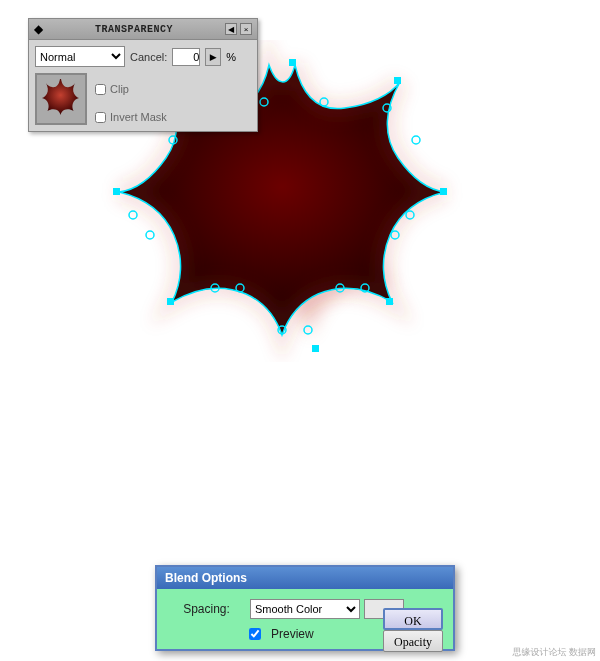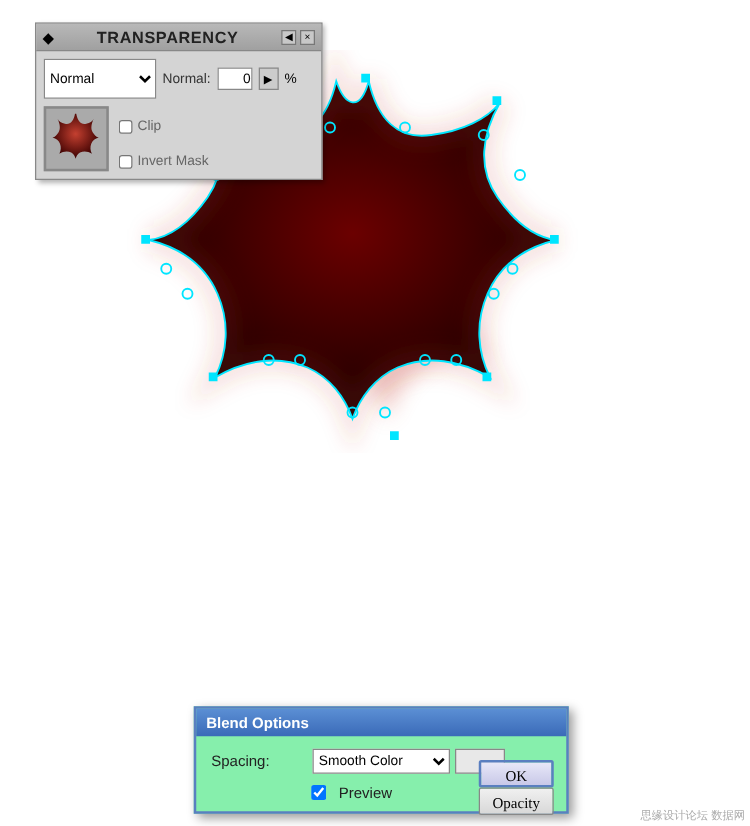--- a/index.html
+++ b/index.html
@@ -51,24 +51,25 @@
     #transparency-title-bar {
       background: linear-gradient(to bottom, #b8b8b8, #a0a0a0);
       padding: 3px 5px;
       display: flex;
       align-items: center;
       justify-content: space-between;
       border-bottom: 1px solid #888;
     }
 
     #transparency-title {
-      font-size: 13px;
+      font-size: 10px;
       font-weight: bold;
       color: #222;
       letter-spacing: 0.5px;
+      font-family: Liberation Mono, monospace;
     }
 
     .title-buttons {
       display: flex;
       gap: 3px;
     }
 
     .title-btn {
       width: 12px;
       height: 12px;
@@ -87,21 +88,21 @@
 
     #blend-row {
       display: flex;
       align-items: center;
       gap: 5px;
       margin-bottom: 6px;
     }
 
     #blend-select {
       width: 90px;
-      height: 32px;
+      height: 21px;
       font-size: 11px;
       background: #fff;
       border: 1px solid #888;
     }
 
     #opacity-label {
       font-size: 11px;
       color: #333;
     }
 
@@ -195,21 +196,21 @@
     .dialog-row {
       display: flex;
       align-items: center;
       margin-bottom: 8px;
     }
 
     .dialog-label {
       font-size: 12px;
       color: #222;
       width: 75px;
-      text-align: left;
+      text-align: center;
       margin-right: 6px;
     }
 
     #spacing-select {
       width: 110px;
       height: 20px;
       font-size: 11px;
       background: #fff;
       border: 1px solid #888;
     }
@@ -404,21 +405,21 @@
         <div class="title-btn">×</div>
       </div>
     </div>
     <div id="transparency-content">
       <div id="blend-row">
         <select id="blend-select">
           <option>Normal</option>
           <option>Multiply</option>
           <option>Screen</option>
         </select>
-        <span id="opacity-label">Normal:</span>
+        <span id="opacity-label">Cancel:</span>
         <input id="opacity-input" type="text" value="0" style="">
         <div id="opacity-arrow">▶</div>
         <span id="opacity-pct">%</span>
       </div>
       <div id="thumbnail-row">
         <div id="thumb-box">
           <svg width="48" height="48" viewBox="0 0 48 48">
             <defs>
               <radialGradient id="tg" cx="50%" cy="45%" r="55%">
                 <stop offset="0%" stop-color="#c44030"></stop>

